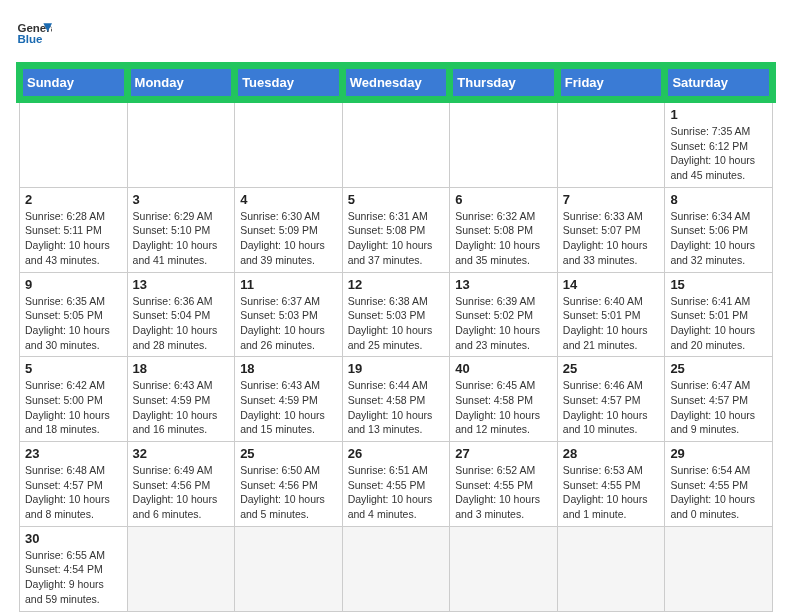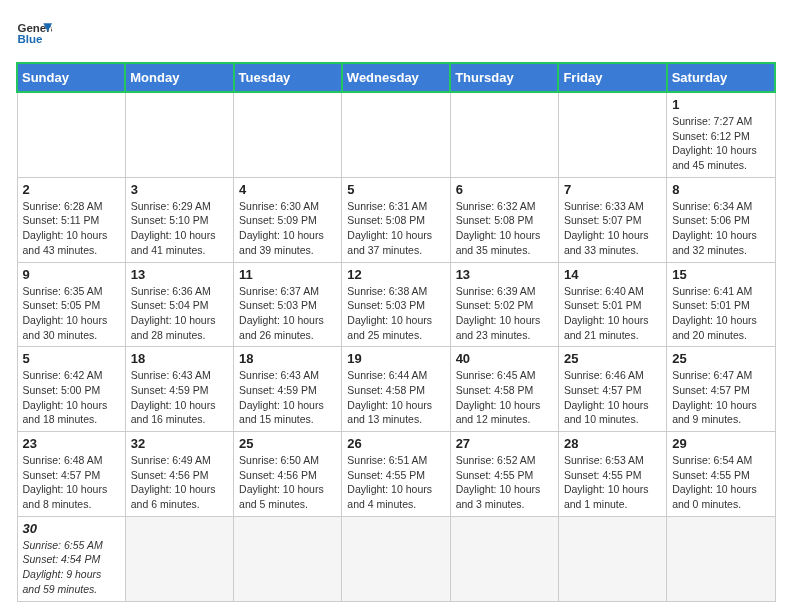--- a/index.html
+++ b/index.html
@@ -41,21 +41,21 @@
       width: 100%;
       border-collapse: collapse;
       border: 1px solid #bbb;
     }
     .calendar th {
       background: #3a7bd5;
       color: #fff;
       font-size: 13px;
       font-weight: bold;
       padding: 6px 4px;
-      border: 2px solid #22c55e;
+      border: 7px solid #22c55e;
       text-align: left;
     }
     .calendar td {
       border: 1px solid #ccc;
       vertical-align: top;
       padding: 4px 5px;
       width: calc(100% / 7);
       min-height: 80px;
       font-size: 11px;
       color: #333;
@@ -74,21 +74,20 @@
       line-height: 1.4;
     }
     .empty-cell {
       background: #f5f5f5;
     }
     .last-row td {
       background: #f5f5f5;
     }
     .last-row td.has-data {
       background: #fff;
-      font-style: italic;
     }
   </style>
 </head>
 <body>
 
 <div class="header-area">
   <div class="logo">
     <svg class="logo-icon" viewBox="0 0 50 50">
       <text x="2" y="22" font-size="16" font-weight="bold" fill="#333" font-family="Arial">General</text>
       <text x="2" y="38" font-size="16" font-weight="bold" fill="#1a6ab1" font-family="Arial">Blue</text>
@@ -116,21 +115,21 @@
   <tbody id="calendar-body">
   <tr>
         <td class="empty-cell"></td>
         <td class="empty-cell"></td>
         <td class="empty-cell"></td>
         <td class="empty-cell"></td>
         <td class="empty-cell"></td>
         <td class="empty-cell"></td>
         <td>
           <span class="day-number">1</span>
-          <div class="day-info">Sunrise: 7:27 AM
+          <div class="day-info">Sunrise: 7:35 AM
 Sunset: 6:12 PM
 Daylight: 10 hours and 45 minutes.</div>
         </td>
       </tr>
       <tr>
         <td>
           <span class="day-number">2</span>
           <div class="day-info">Sunrise: 6:28 AM
 Sunset: 5:11 PM
 Daylight: 10 hours and 43 minutes.</div>

